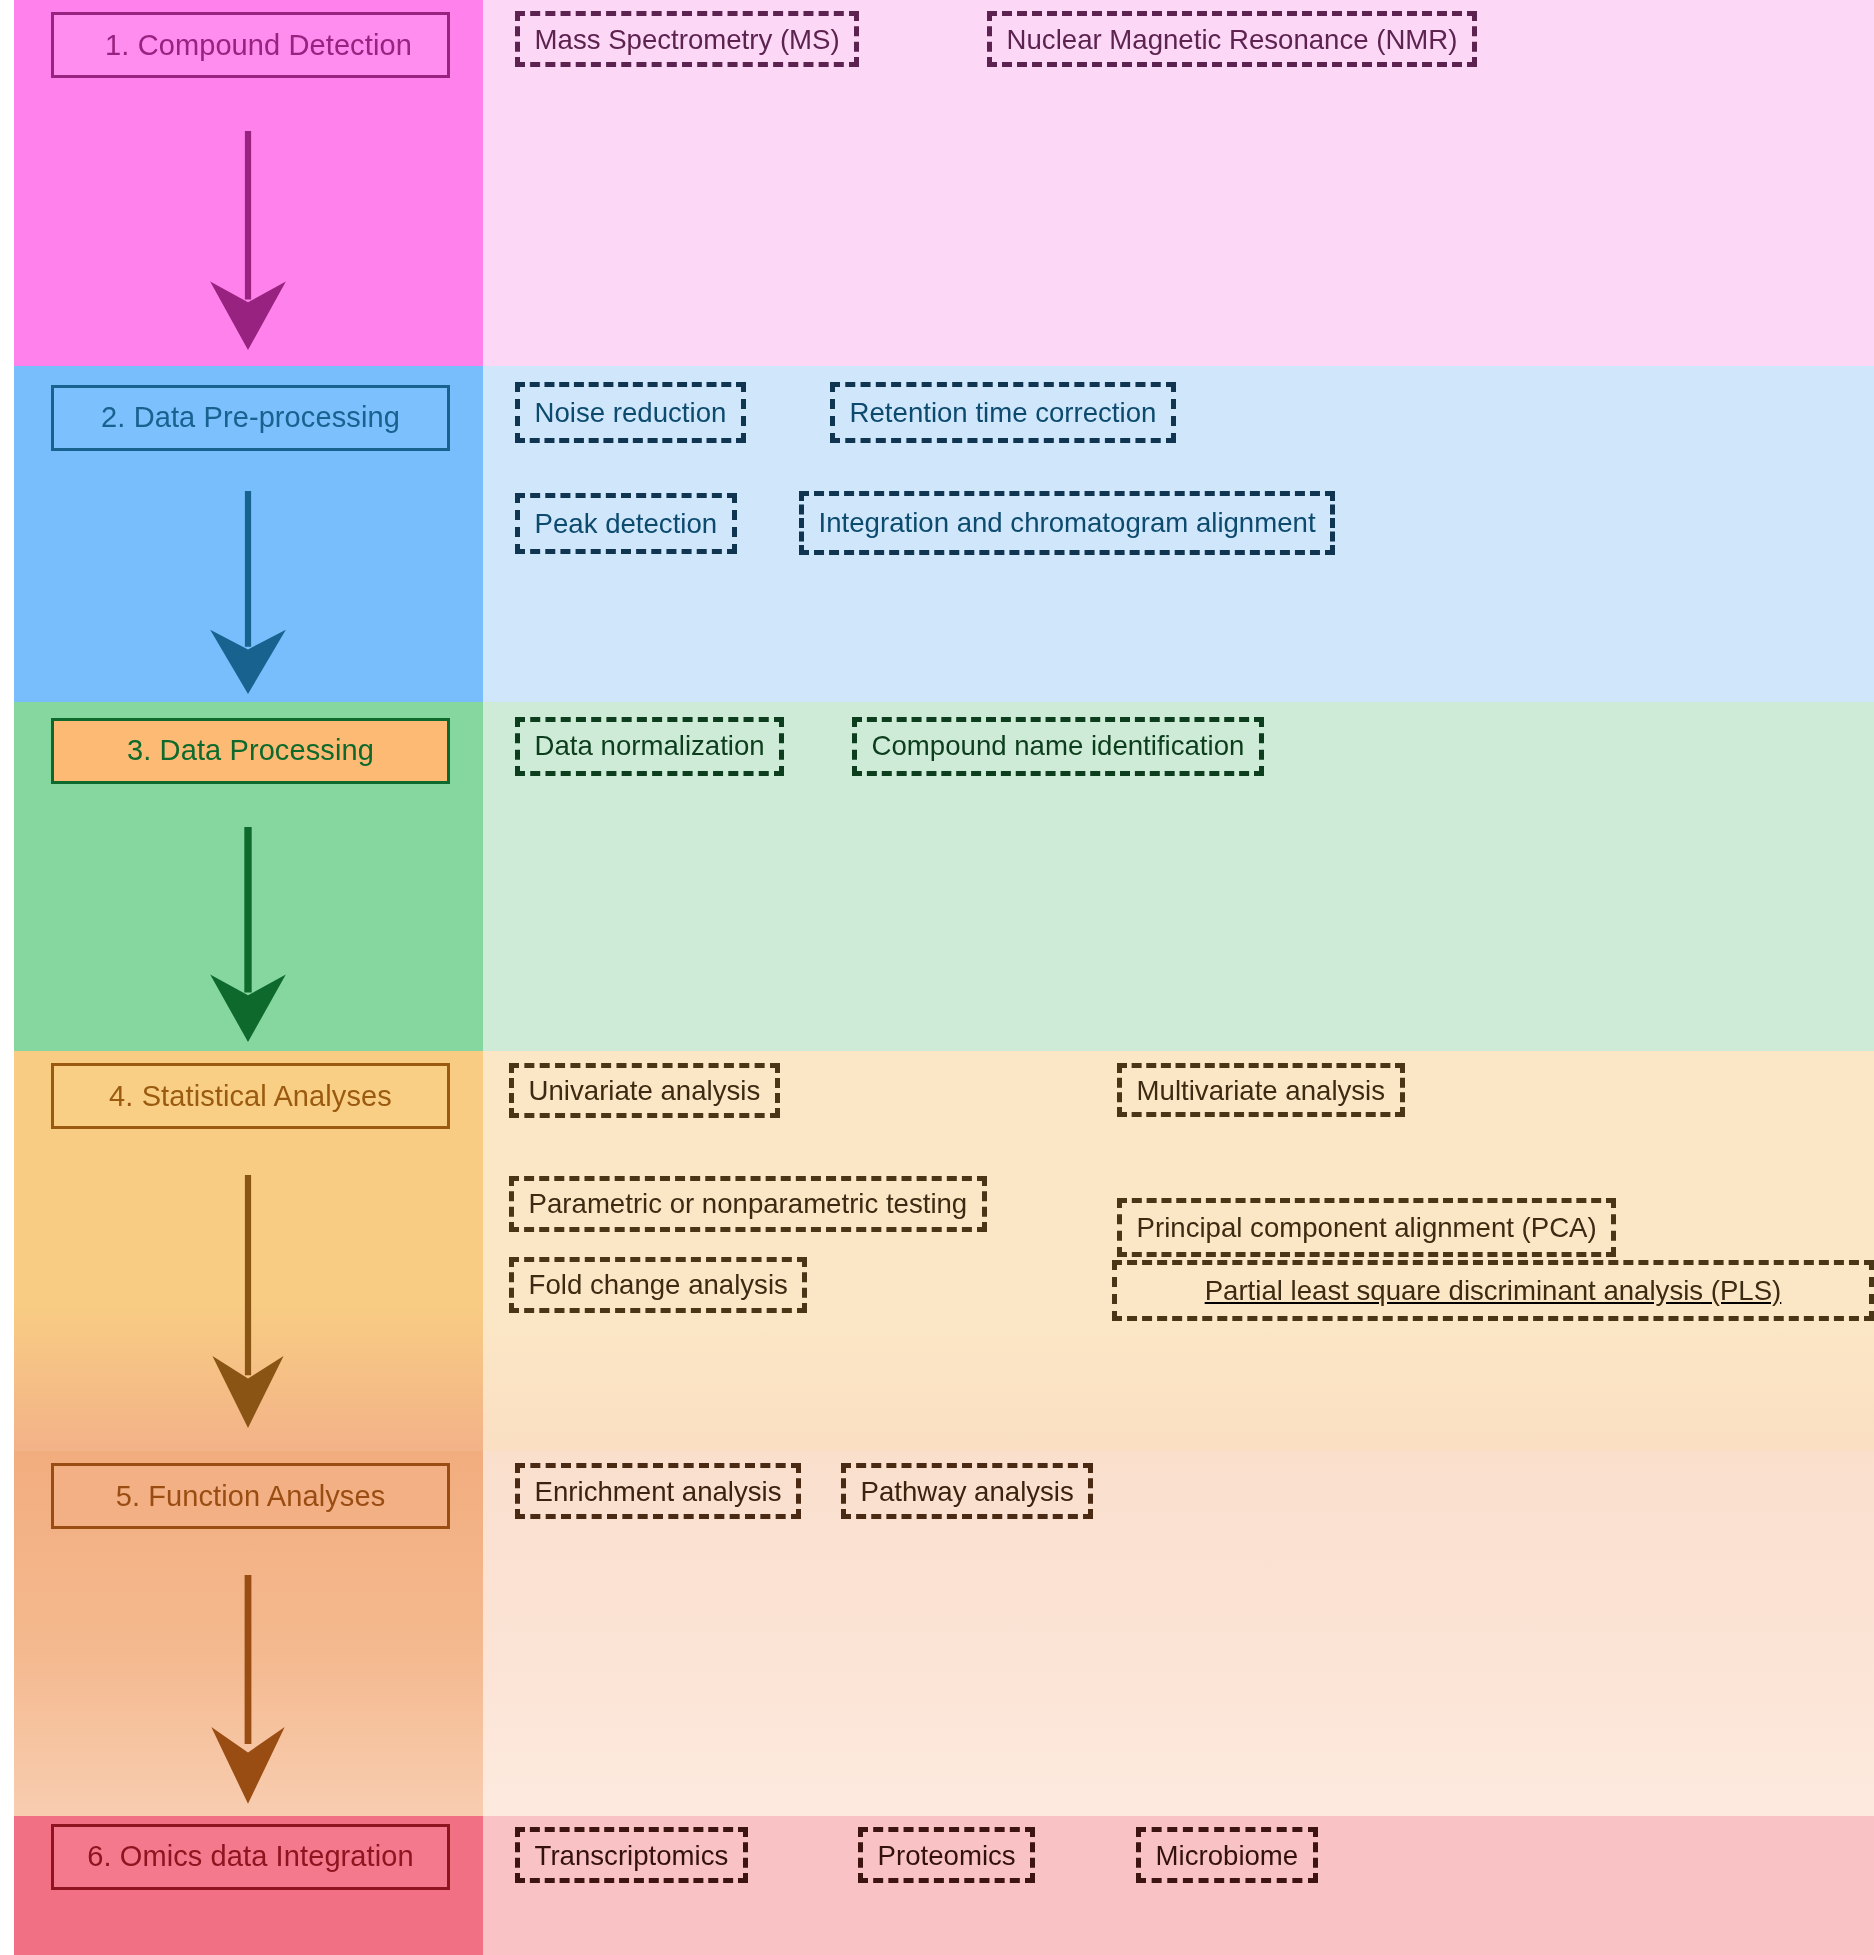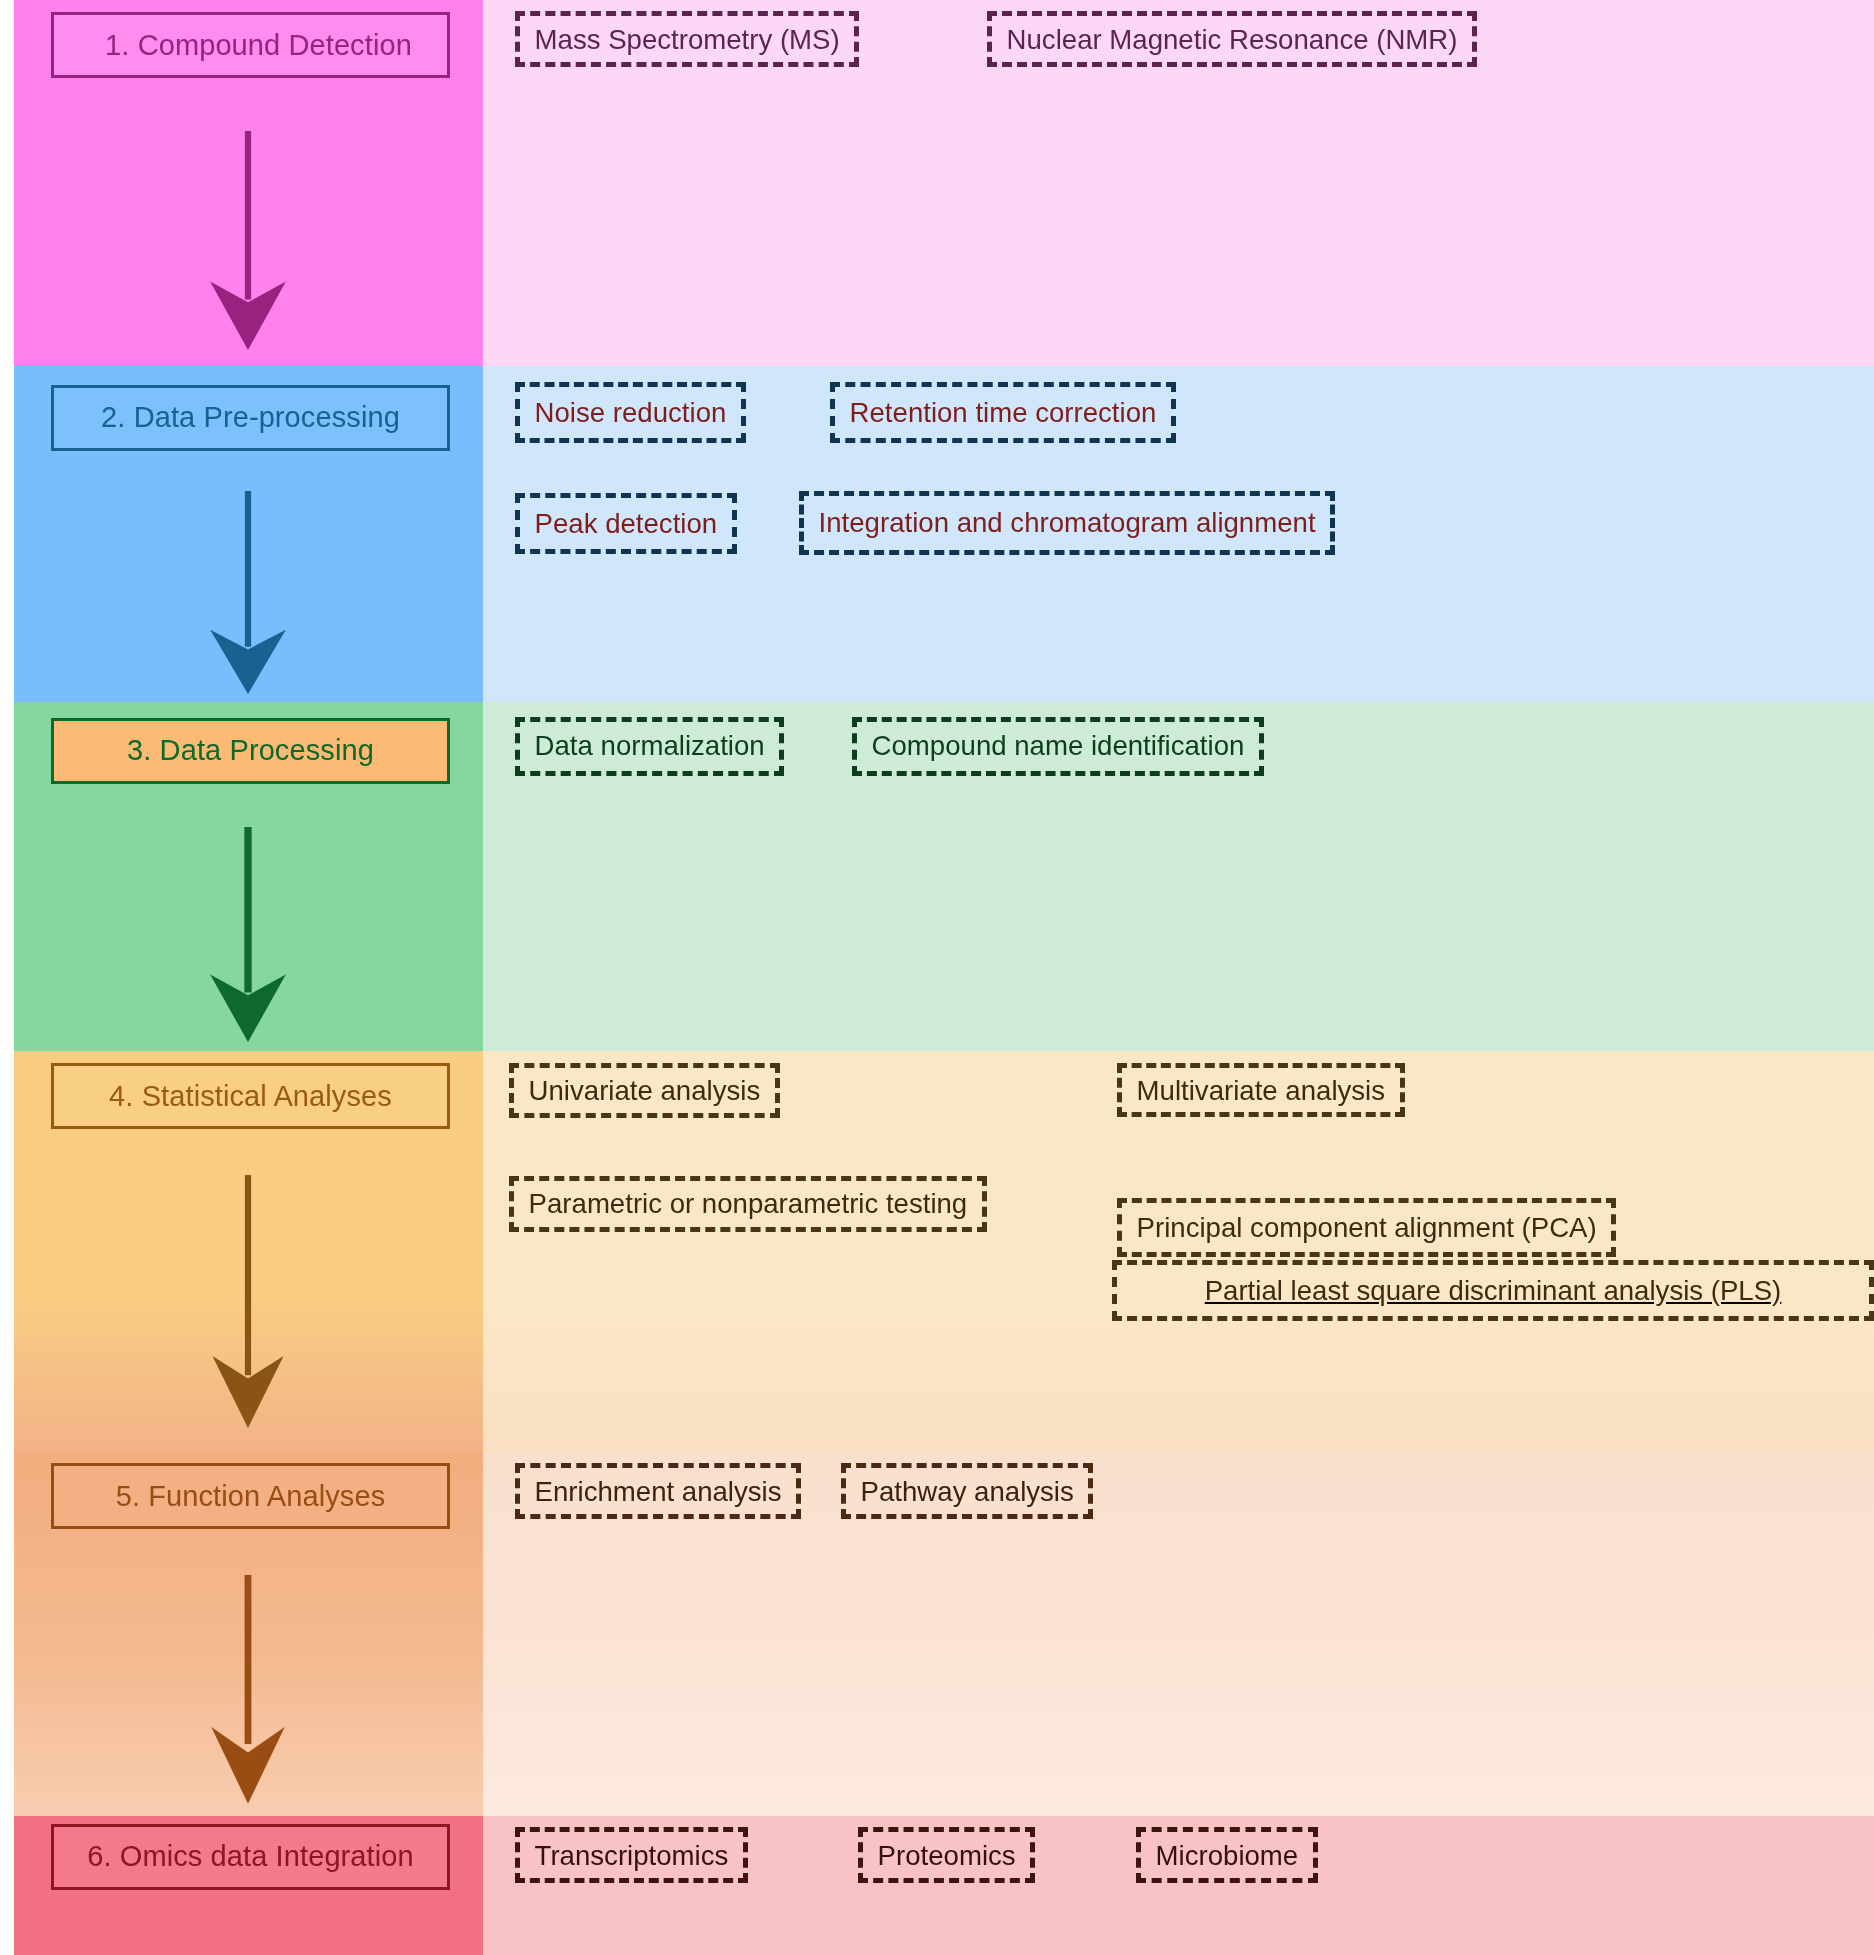--- a/index.html
+++ b/index.html
@@ -87,21 +87,21 @@
   .s1 .stage-box-label{color:#98227f;}
   .s1 .task       {border-color:#5d2350;}
   .s1 .task-label {color:#5d2350;}
 
   
   .s2 .band-left  {background:#78befc;}
   .s2 .band-right {background:#cfe6fb;}
   .s2 .stage-box  {border-color:#18628f;background:#7cc0fd;}
   .s2 .stage-box-label{color:#18628f;}
   .s2 .task       {border-color:#0f3550;}
-  .s2 .task-label {color:#7f1d1d;}
+  .s2 .task-label {color:#0c4a6e;}
 
   
   .s3 .band-left  {background:#86d6a0;}
   .s3 .band-right {background:#cdebd6;}
   .s3 .stage-box  {border-color:#0d6a2c;background:#fdba74;}
   .s3 .stage-box-label{color:#0d6a2c;}
   .s3 .task       {border-color:#0c3d1c;}
   .s3 .task-label {color:#0c3d1c;}
 
   
@@ -222,20 +222,23 @@
         <path d="M 85 450 L 22 322 L 85 362 L 148 322 Z" fill="#8a5414"></path>
       </svg>
     </div>
 
     <div class="task" style="left:495px;top:12.4px;height:55px;">
       <span class="task-label">Univariate analysis</span>
     </div>
     <div class="task" style="left:495px;top:125px;height:56px;">
       <span class="task-label">Parametric or nonparametric testing</span>
     </div>
+    <div class="task" style="left:495px;top:206px;height:56px;">
+      <span class="task-label">Fold change analysis</span>
+    </div>
 
     <div class="task" style="left:1103px;top:12.4px;height:54px;">
       <span class="task-label">Multivariate analysis</span>
     </div>
     <div class="task" style="left:1103px;top:147px;height:59px;">
       <span class="task-label">Principal component alignment (PCA)</span>
     </div>
     <div class="task" style="left:1098px;top:209px;width:762px;height:61px;text-decoration:underline;">
       <span class="task-label">Partial least square discriminant analysis (PLS)</span>
     </div>

